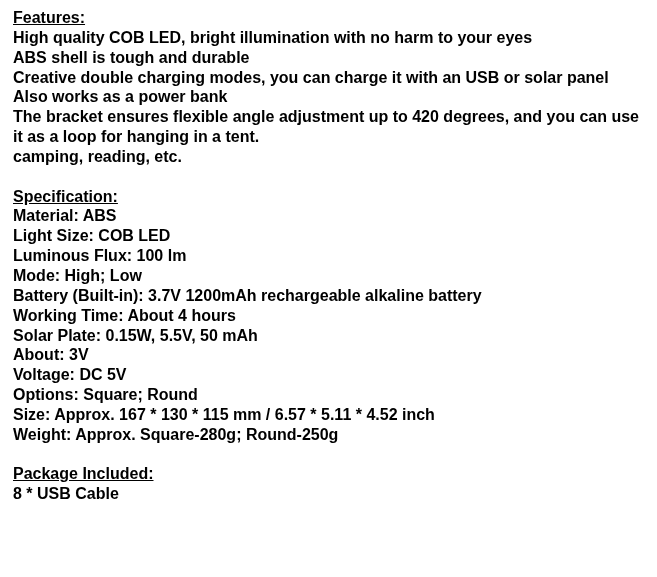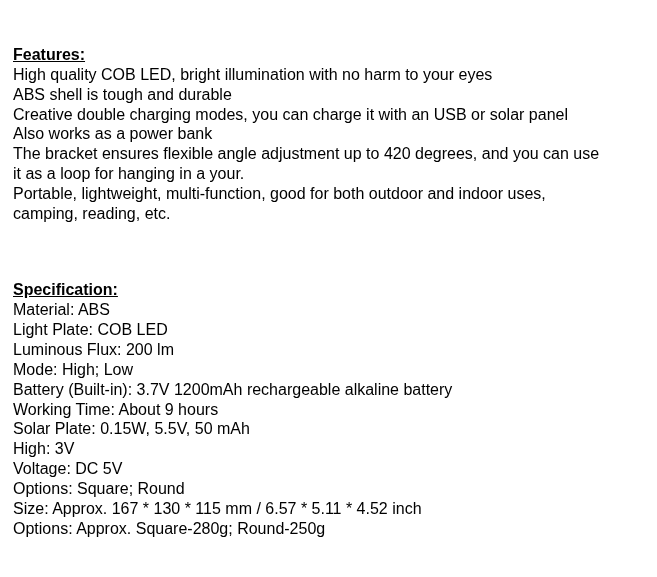--- a/index.html
+++ b/index.html
@@ -24,59 +24,59 @@
       color: #000000;
     }
     .heading {
       font-weight: bold;
       text-decoration: underline;
       display: block;
     }
     .line {
       display: block;
       white-space: nowrap;
+      font-weight: bold;
     }
     .gap {
       height: 19.85px;
     }
-    .section { display: block; margin-top: 37px; }
+    .section { display: block; }
   </style>
 </head>
 <body>
 
 <div class="doc">
 
   <div class="section">
     <span class="heading">Features:</span>
     <span class="line">High quality COB LED, bright illumination with no harm to your eyes</span>
     <span class="line">ABS shell is tough and durable</span>
     <span class="line">Creative double charging modes, you can charge it with an USB or solar panel</span>
     <span class="line">Also works as a power bank</span>
     <span class="line">The bracket ensures flexible angle adjustment up to 420 degrees, and you can use</span>
-    <span class="line">it as a loop for hanging in a your.</span>
-    <span class="line">Portable, lightweight, multi-function, good for both outdoor and indoor uses,</span>
+    <span class="line">it as a loop for hanging in a tent.</span>
     <span class="line">camping, reading, etc.</span>
   </div>
 
   <div class="gap"></div>
 
   <div class="section">
     <span class="heading">Specification:</span>
     <span class="line">Material: ABS</span>
-    <span class="line">Light Plate: COB LED</span>
-    <span class="line">Luminous Flux: 200 lm</span>
+    <span class="line">Light Size: COB LED</span>
+    <span class="line">Luminous Flux: 100 lm</span>
     <span class="line">Mode: High; Low</span>
     <span class="line">Battery (Built-in): 3.7V 1200mAh rechargeable alkaline battery</span>
-    <span class="line">Working Time: About 9 hours</span>
+    <span class="line">Working Time: About 4 hours</span>
     <span class="line">Solar Plate: 0.15W, 5.5V, 50 mAh</span>
-    <span class="line">High: 3V</span>
+    <span class="line">About: 3V</span>
     <span class="line">Voltage: DC 5V</span>
     <span class="line">Options: Square; Round</span>
     <span class="line">Size: Approx. 167 * 130 * 115 mm / 6.57 * 5.11 * 4.52 inch</span>
-    <span class="line">Options: Approx. Square-280g; Round-250g</span>
+    <span class="line">Weight: Approx. Square-280g; Round-250g</span>
   </div>
 
   <div class="gap"></div>
 
   <div class="section">
     <span class="heading">Package Included:</span>
     <span class="line">8 * USB Cable</span>
   </div>
 
 </div>

